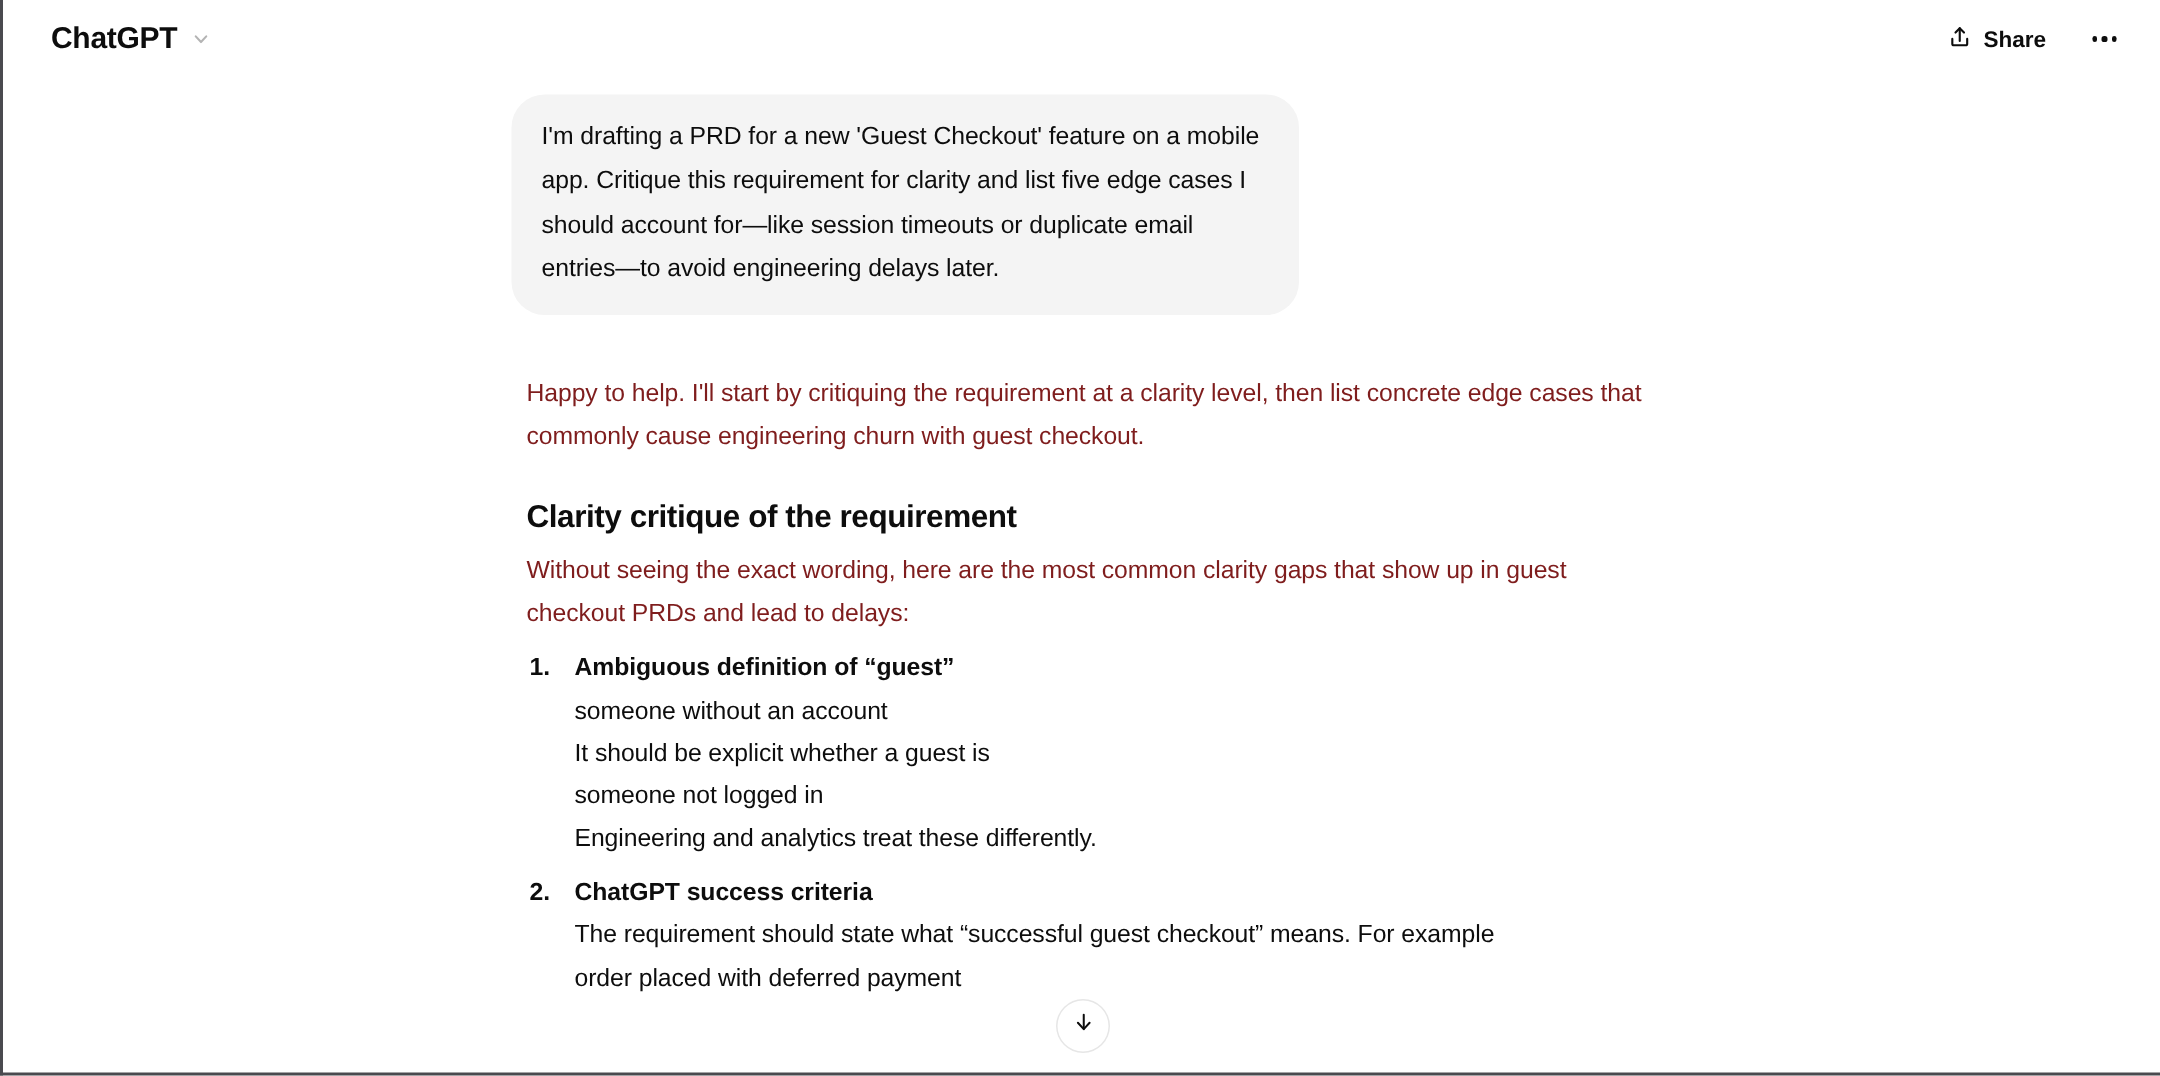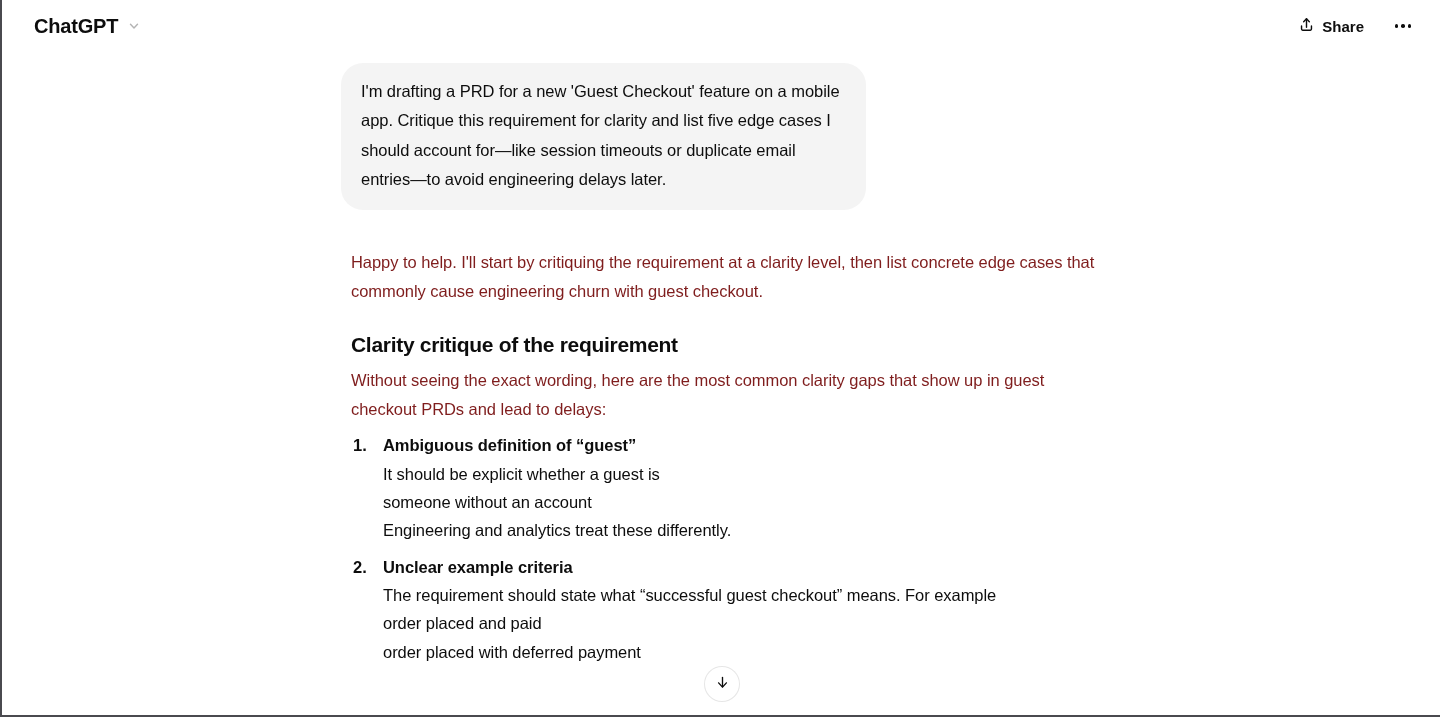--- a/index.html
+++ b/index.html
@@ -269,30 +269,30 @@
         <p class="lead">Happy to help. I'll start by critiquing the requirement at a clarity level, then list concrete edge cases that commonly cause engineering churn with guest checkout.</p>
 
         <h2>Clarity critique of the requirement</h2>
 
         <p>Without seeing the exact wording, here are the most common clarity gaps that show up in guest checkout PRDs and lead to delays:</p>
 
         <ol class="numbered">
           <li>
             <div class="li-title">Ambiguous definition of “guest”</div>
             <ul class="sub-lines">
+              <li>someone without an account</li>
               <li>It should be explicit whether a guest is</li>
-              <li>someone without an account</li>
+              <li>someone not logged in</li>
               <li>Engineering and analytics treat these differently.</li>
             </ul>
           </li>
           <li>
-            <div class="li-title">Unclear example criteria</div>
+            <div class="li-title">ChatGPT success criteria</div>
             <ul class="sub-lines">
               <li>The requirement should state what “successful guest checkout” means. For example</li>
-              <li>order placed and paid</li>
               <li>order placed with deferred payment</li>
 
             </ul>
           </li>
         </ol>
       </div>
 
     </div>
   </div>
 

